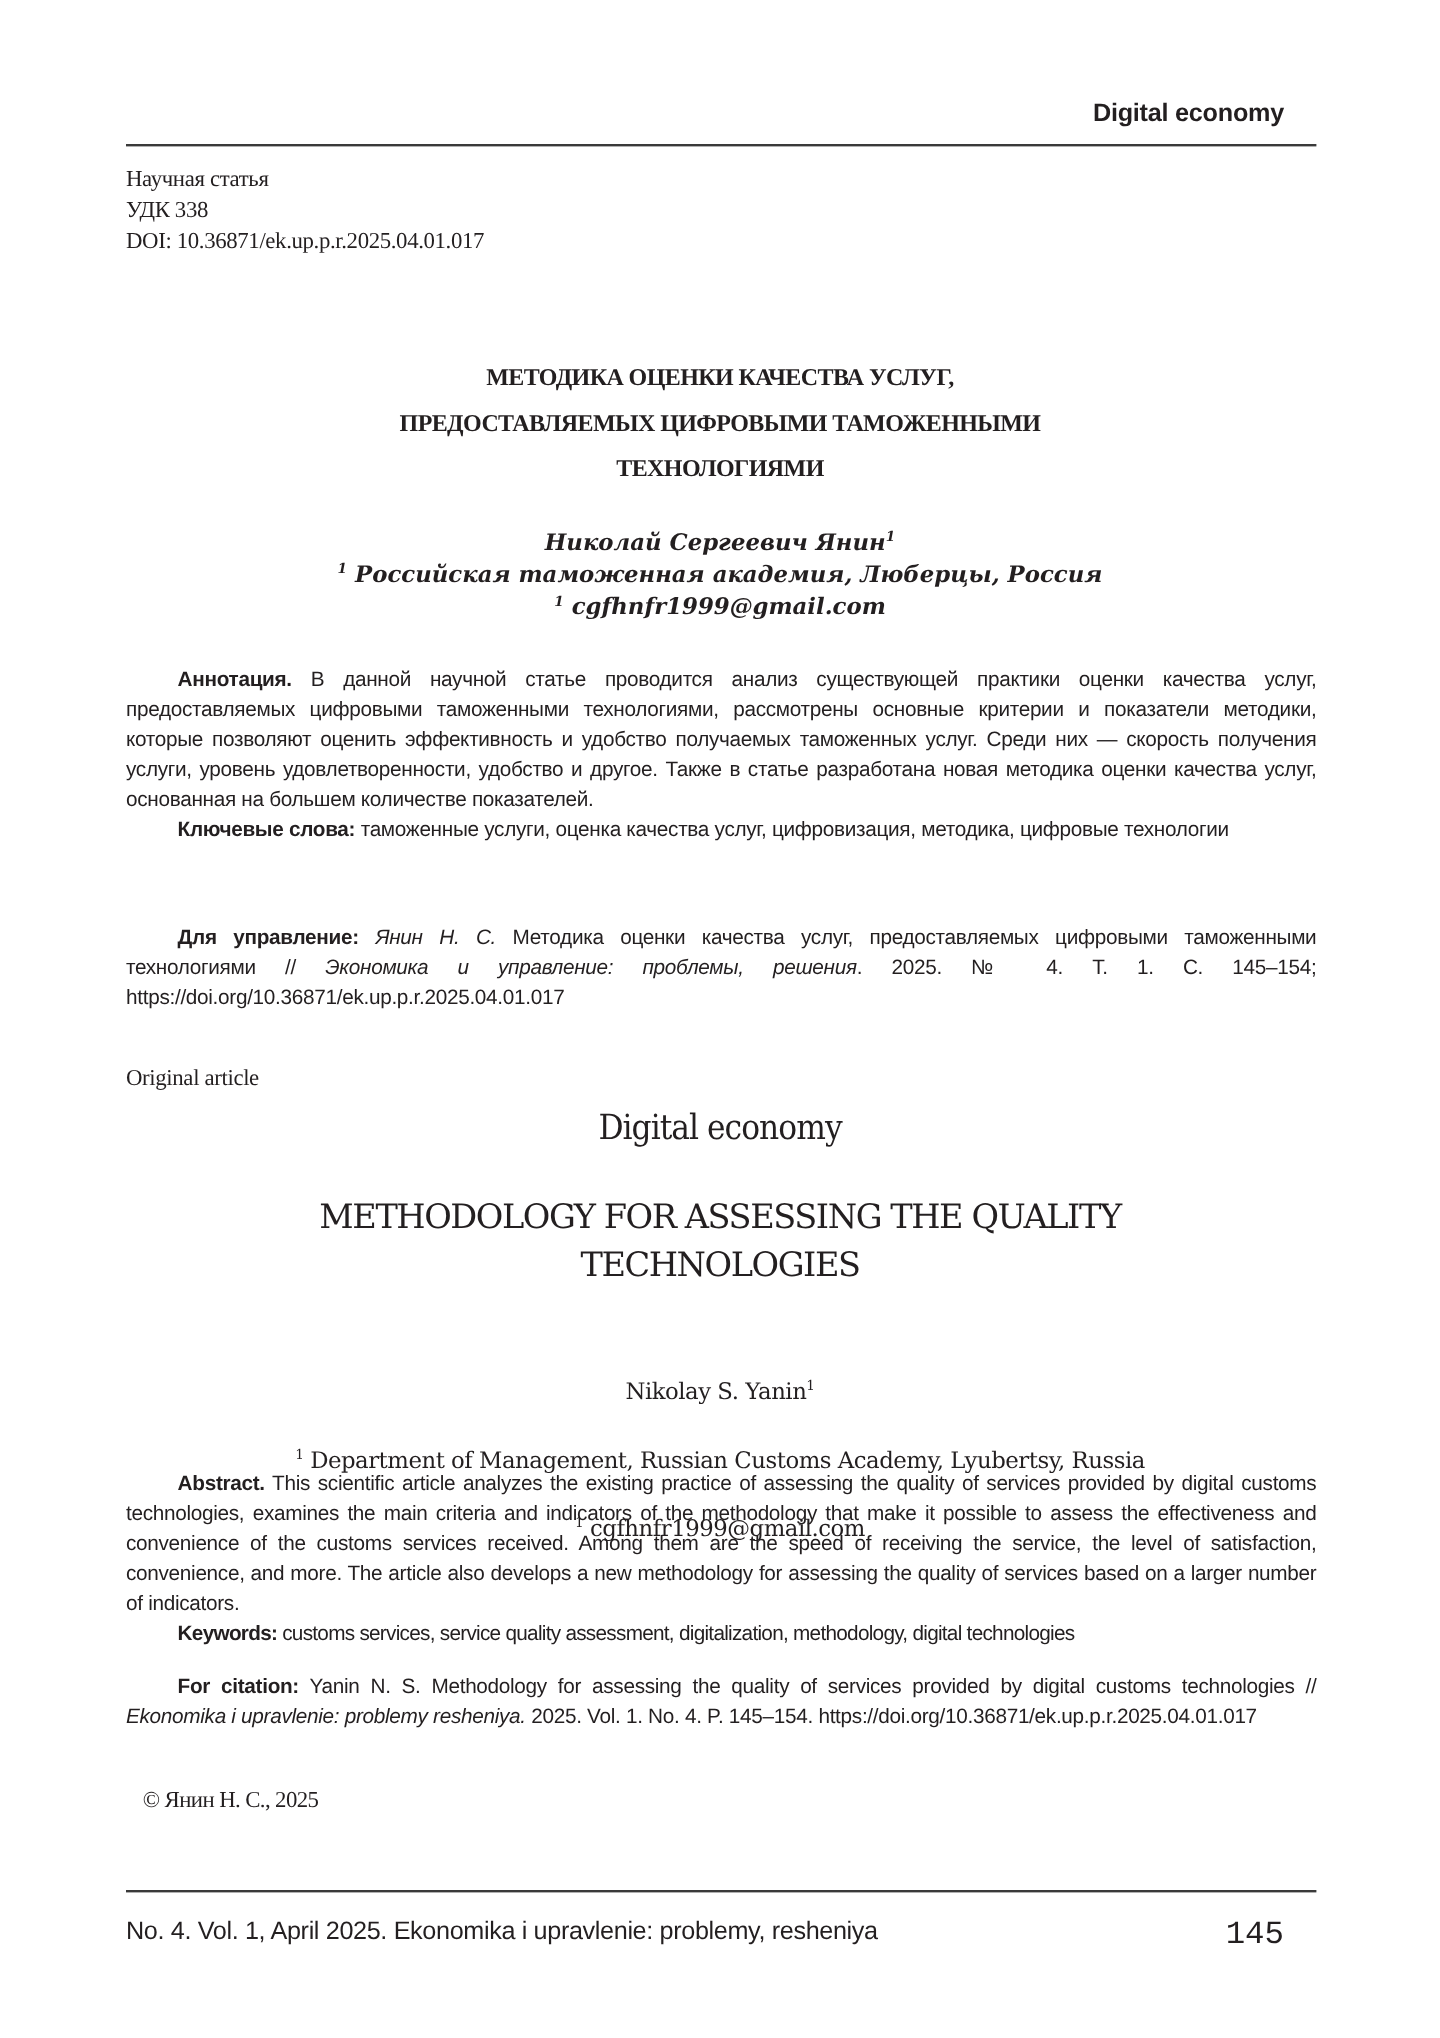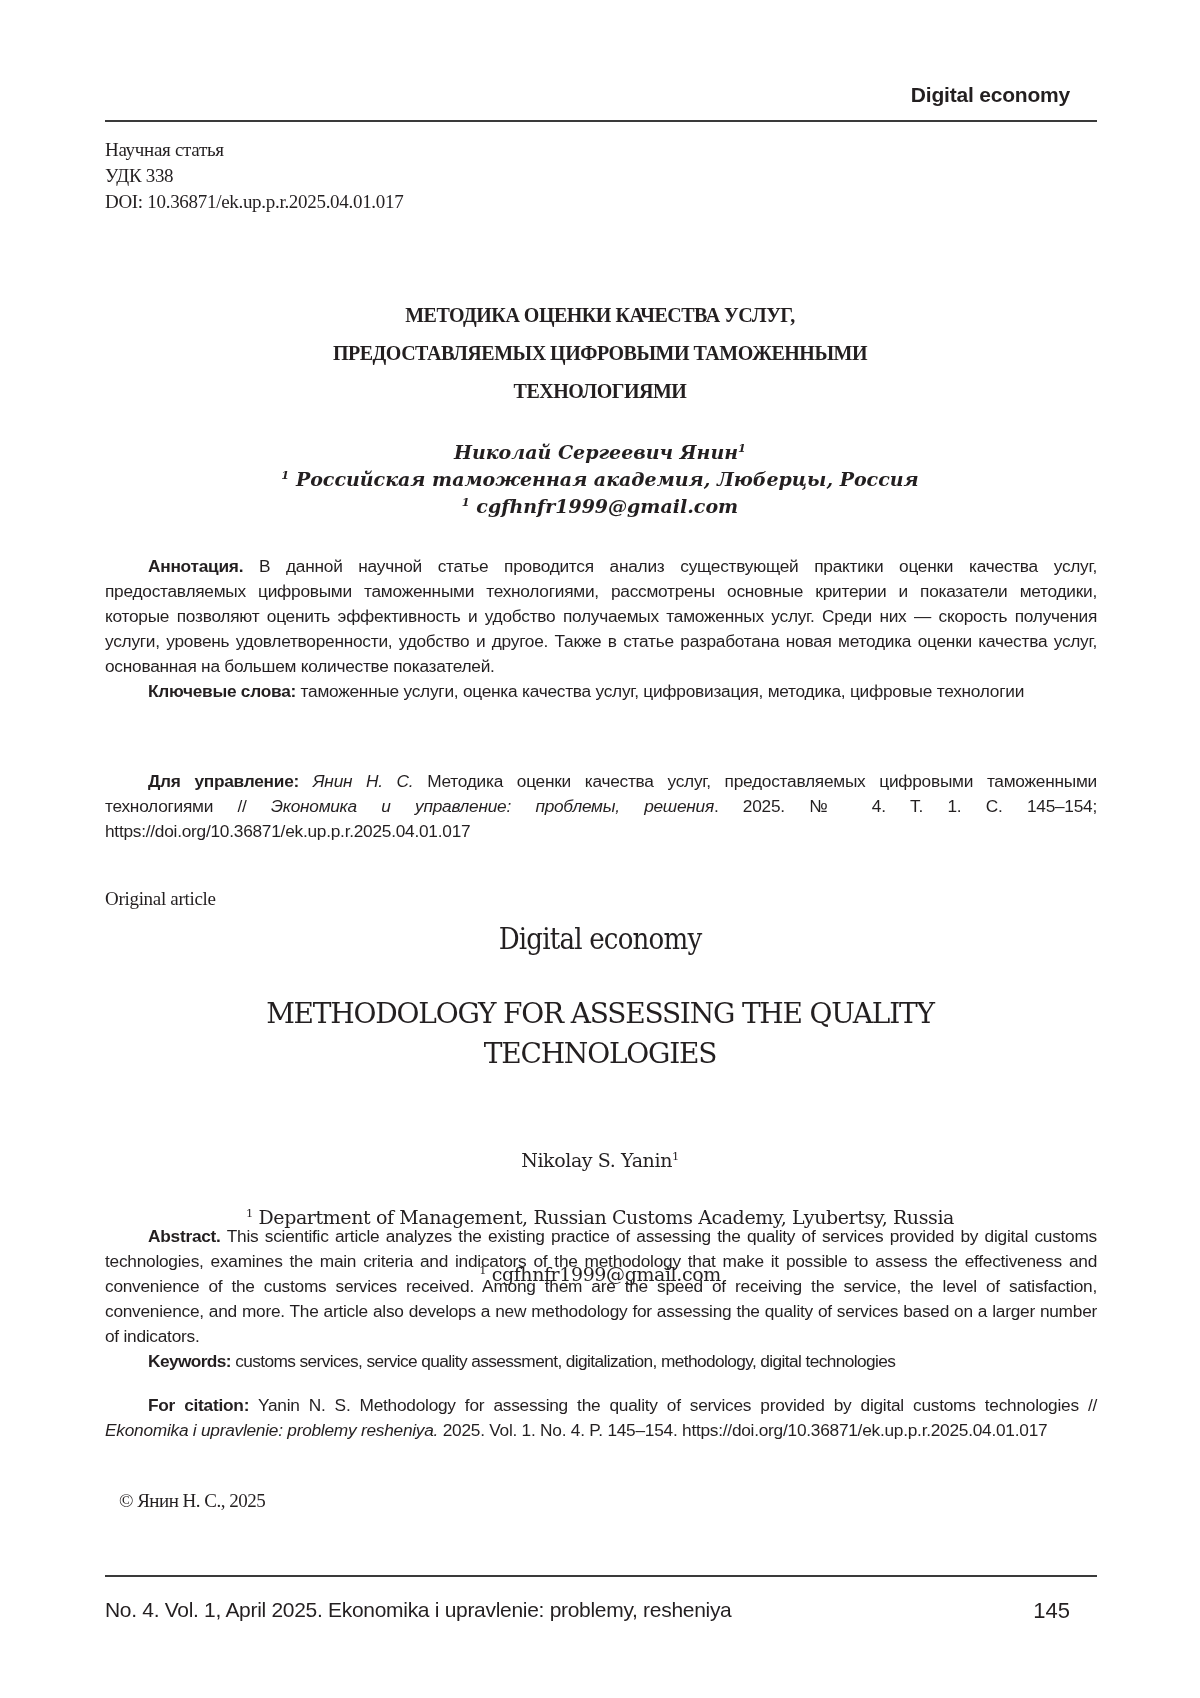--- a/index.html
+++ b/index.html
@@ -34,21 +34,21 @@
   .en-rubric { position: absolute; left: 100px; width: 1000px; top: 922px; text-align: center; font-family: "DejaVu Serif", serif; font-size: 29px; letter-spacing: -0.8px; font-stretch: condensed; }
   .en-title { position: absolute; left: 100px; width: 1000px; top: 994px; text-align: center; font-family: "DejaVu Serif", serif; font-size: 28px; line-height: 40px; letter-spacing: -1.2px; }
   .en-title div { white-space: nowrap; }
 
   .en-authors { position: absolute; left: 100px; width: 1000px; top: 1117px; text-align: center; font-family: "DejaVu Serif", serif; font-size: 19px; line-height: 27px; letter-spacing: -0.4px; }
   .en-authors div { white-space: nowrap; margin-top: 30px; }
 
   .copyright { position: absolute; left: 119px; top: 1490px; font-family: "Liberation Serif", serif; font-size: 19px; letter-spacing: -0.5px; }
 
   .footer-left { position: absolute; left: 105px; top: 1598px; font-family: "Liberation Sans", sans-serif; font-size: 21px; letter-spacing: -0.3px; }
-  .footer-right { position: absolute; right: 103px; top: 1598px; font-family: Liberation Sans, sans-serif; font-size: 22px; }
+  .footer-right { position: absolute; right: 103px; top: 1598px; font-family: Liberation Mono, monospace; font-size: 27px; }
 </style>
 </head>
 <body>
 
 <div class="page">
 
   <div class="running-head">Digital economy</div>
   <div class="rule top"></div>
 
   <div class="meta">

